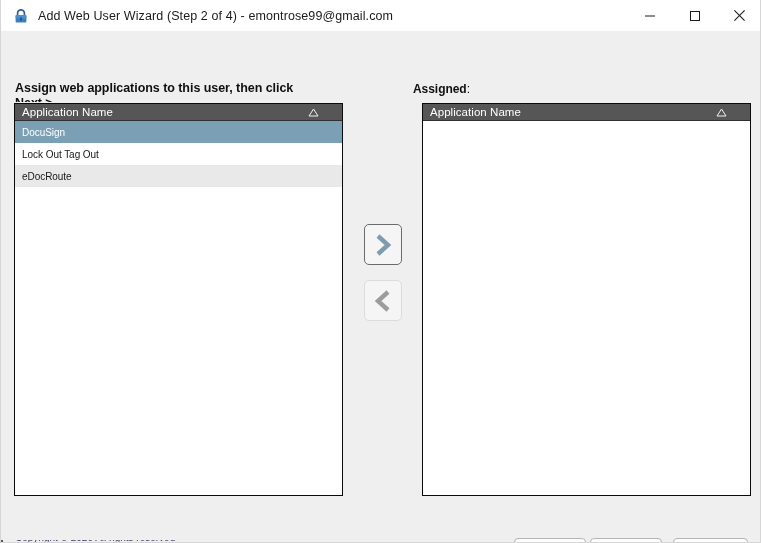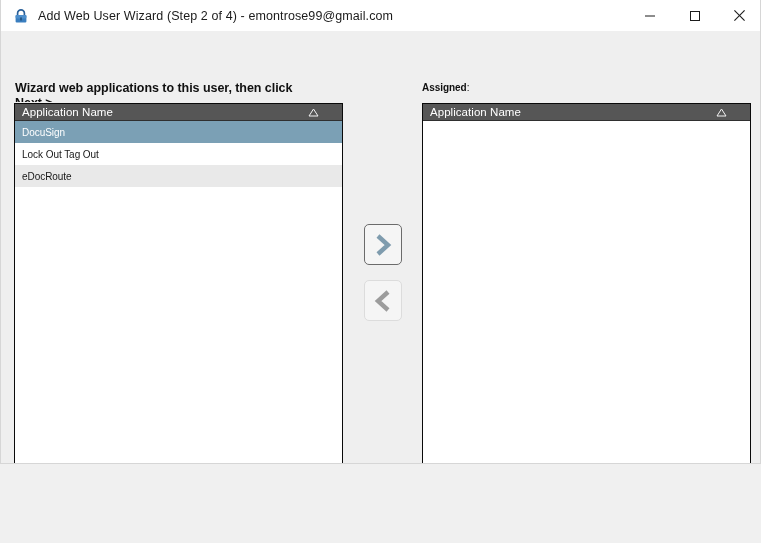--- a/index.html
+++ b/index.html
@@ -11,21 +11,21 @@
     height: 543px;
     overflow: hidden;
     font-family: "Liberation Sans", sans-serif;
     background: #f0f0f0;
     -webkit-font-smoothing: antialiased;
   }
 
   #app-window {
     position: relative;
     width: 761px;
-    height: 464px;
+    height: 543px;
     box-sizing: border-box;
     background: #ec4899;
     border: 1px solid #d6d6d6;
     border-top: none;
     overflow: hidden;
   }
 
   
   #title-bar {
     position: absolute;
@@ -90,23 +90,23 @@
     letter-spacing: -0.05px;
   }
   #instruction-line2 {
     display: block;
     height: 6px;
     overflow: hidden;
   }
 
   #assigned-label {
     position: absolute;
-    left: 421px;
+    left: 412px;
     top: 51px;
-    font-size: 10px;
+    font-size: 12px;
     font-weight: bold;
     color: #101010;
     letter-spacing: -0.05px;
   }
   #assigned-label .thin {
     font-weight: normal;
   }
 
   
   .listbox {
@@ -281,21 +281,21 @@
       <svg viewBox="0 0 12 12" width="13" height="13">
         <line x1="1.3" y1="1.3" x2="10.7" y2="10.7" stroke="#1b1b1b" stroke-width="1"></line>
         <line x1="10.7" y1="1.3" x2="1.3" y2="10.7" stroke="#1b1b1b" stroke-width="1"></line>
       </svg>
     </button>
   </div>
 
   <div id="content">
 
     <div id="instruction-label">
-      <span>Wizard web applications to this user, then click</span>
+      <span>Assign web applications to this user, then click</span>
       <span id="instruction-line2">Next &gt;</span>
     </div>
 
     <div id="assigned-label">
       <span>Assigned</span><span class="thin">:</span>
     </div>
 
     <div class="listbox" id="available-listbox">
 
       <div class="list-header">

